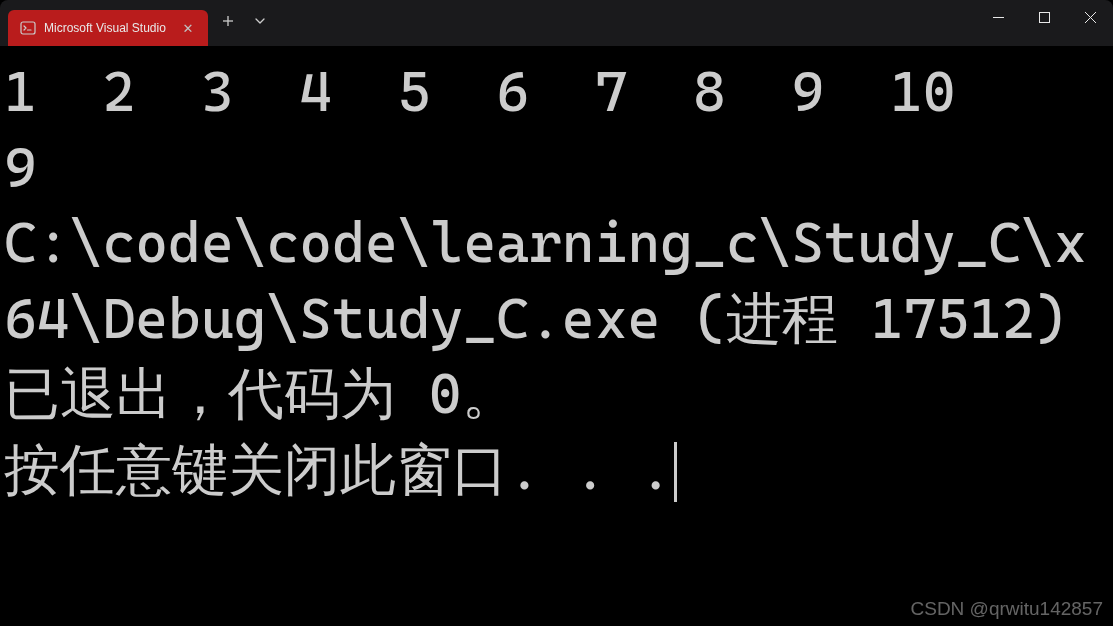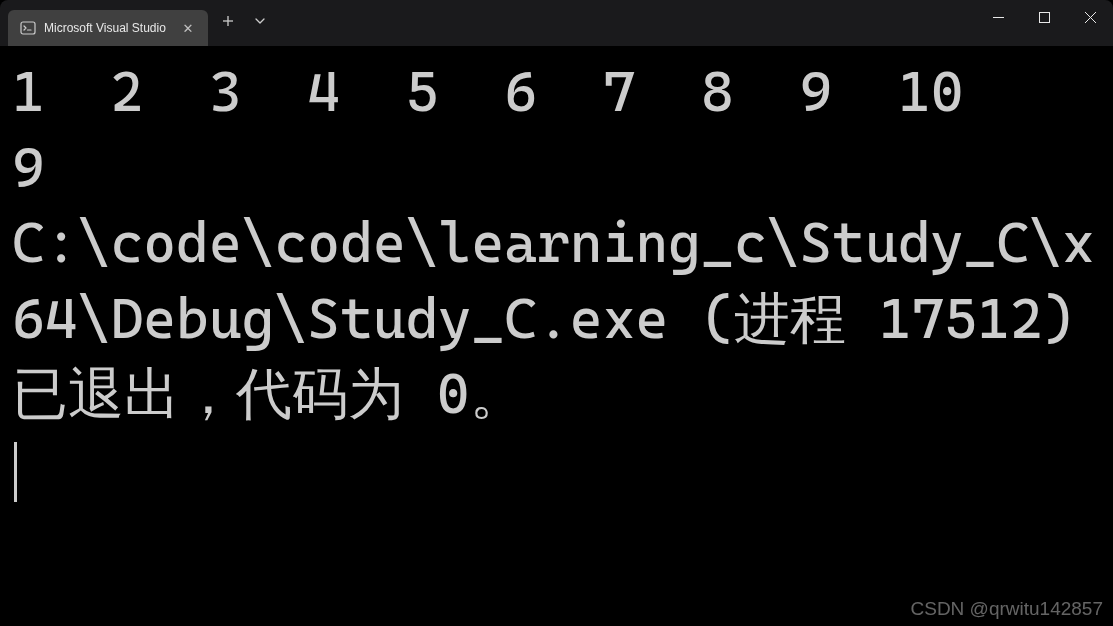--- a/index.html
+++ b/index.html
@@ -24,21 +24,21 @@
       padding: 0;
       border-radius: 8px 8px 0 0;
     }
     .titlebar-left {
       display: flex;
       align-items: flex-end;
       height: 100%;
       padding-left: 8px;
     }
     .tab {
-      background: #404040;
+      background: #b91c1c;
       border-radius: 6px 6px 0 0;
       display: flex;
       align-items: center;
       padding: 0 12px;
       height: 36px;
       gap: 8px;
       margin-right: 4px;
     }
     .tab-icon {
       width: 16px;
@@ -95,21 +95,21 @@
     }
     .window-control svg {
       width: 11px;
       height: 11px;
       stroke: #e8e8e8;
       stroke-width: 1;
       fill: none;
     }
     .terminal {
       background: #000;
-      padding: 8px 4px 0 12px;
+      padding: 8px 4px 0 4px;
       height: calc(100% - 46px);
       position: relative;
     }
     .terminal-content {
       font-family: "Cascadia Mono", "Consolas", monospace;
       font-size: 56px;
       line-height: 1.35;
       color: #cccccc;
       white-space: pre-wrap;
       word-break: break-all;
@@ -179,15 +179,15 @@
     <div class="window-control">
       <svg viewBox="0 0 11 11">
           <line x1="0" y1="0" x2="11" y2="11"></line>
           <line x1="11" y1="0" x2="0" y2="11"></line>
         </svg>
     </div>
   </div>
 </div>
 
 <div class="terminal">
-  <div class="terminal-content"><span class="terminal-line">1  2  3  4  5  6  7  8  9  10</span><span class="terminal-line">9</span><span class="terminal-line">C:\code\code\learning_c\Study_C\x64\Debug\Study_C.exe (进程 17512)已退出，代码为 0。</span><span class="terminal-line"><span class="cursor"></span></span></div>
+  <div class="terminal-content"><span class="terminal-line">1  2  3  4  5  6  7  8  9  10</span><span class="terminal-line">9</span><span class="terminal-line">C:\code\code\learning_c\Study_C\x64\Debug\Study_C.exe (进程 17512)已退出，代码为 0。</span><span class="terminal-line"><span>按任意键关闭此窗口. . .</span><span class="cursor"></span></span></div>
   <div class="watermark">CSDN @qrwitu142857</div>
 </div>
 
 </body></html>

